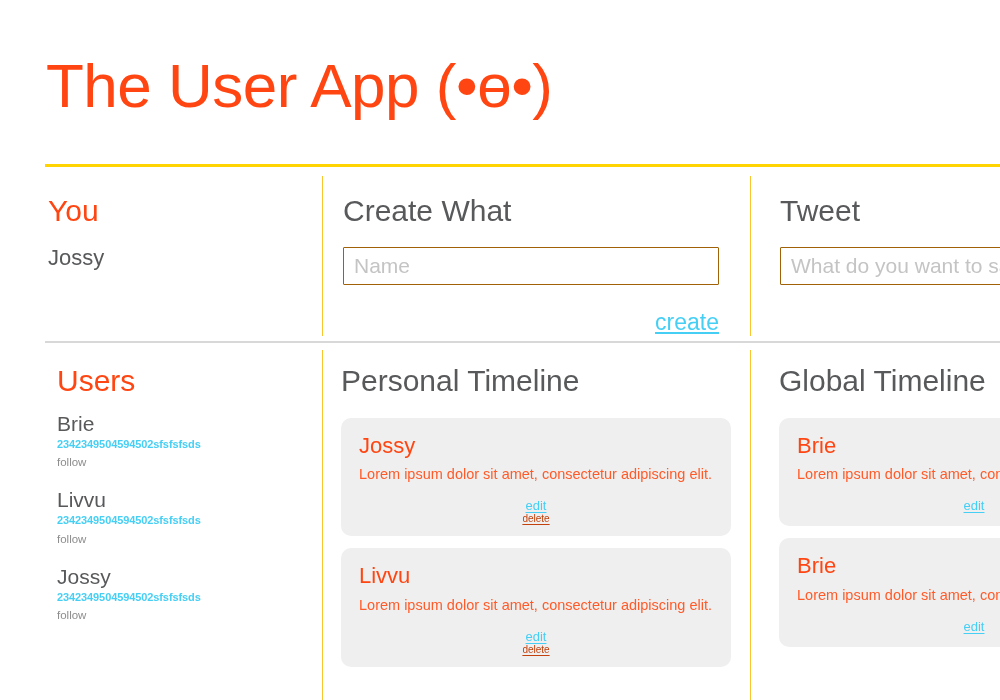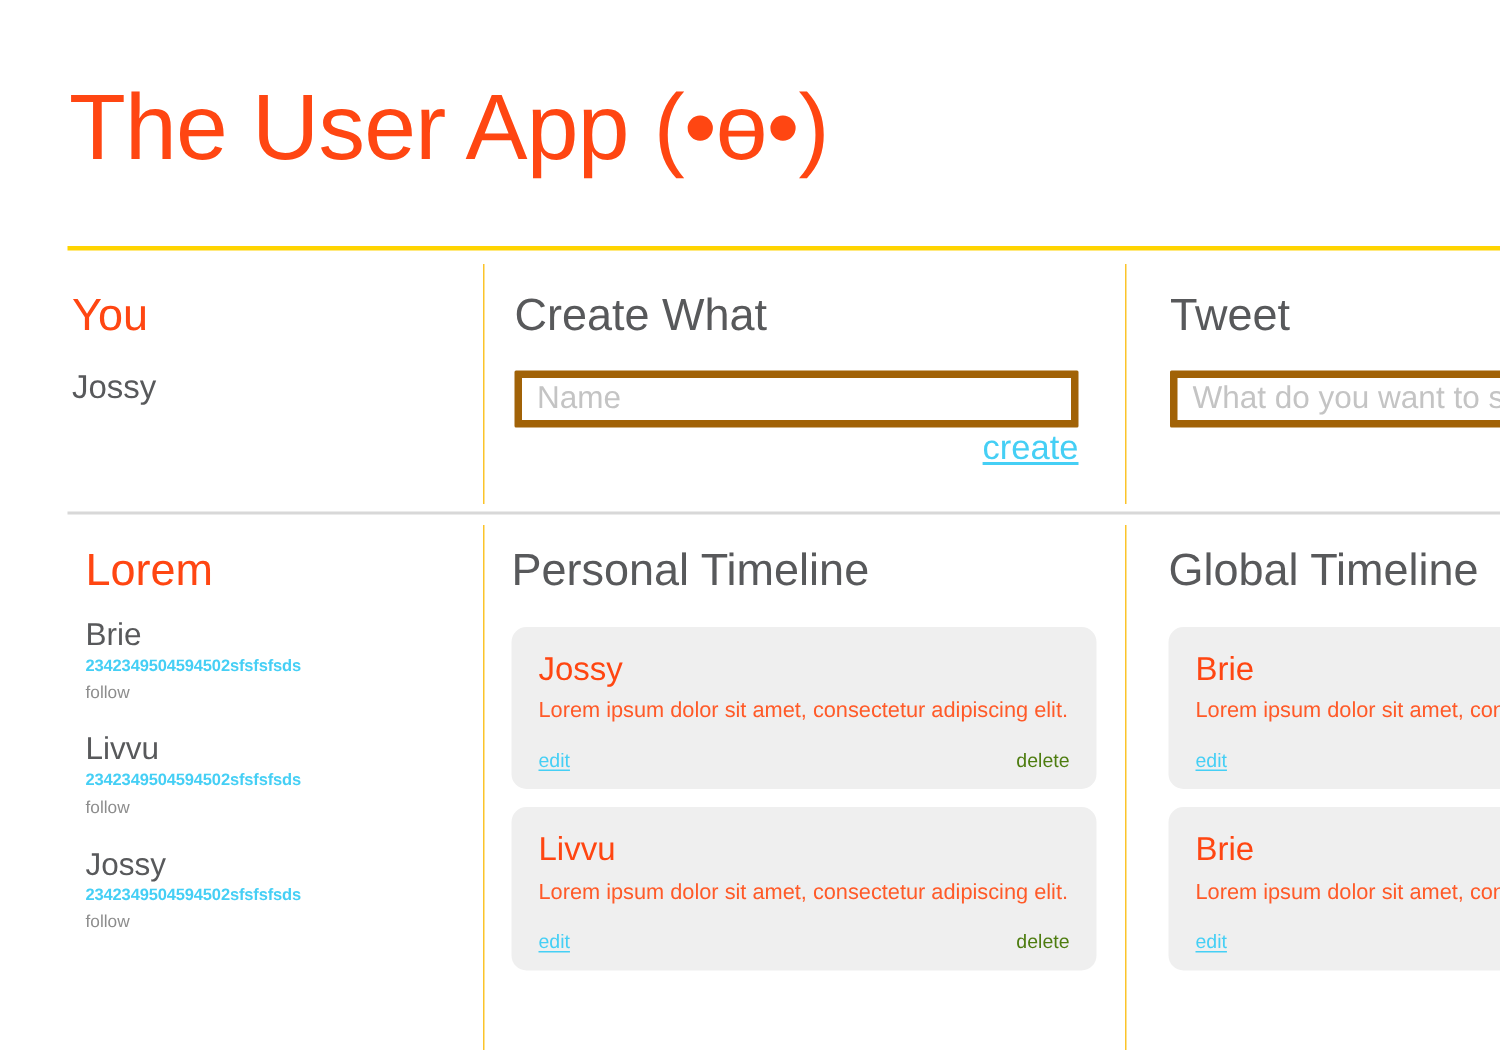--- a/index.html
+++ b/index.html
@@ -87,27 +87,27 @@
   .text-input {
     display: block;
     width: 100%;
     height: 38px;
     margin-top: 18px;
     padding: 0 10px;
     font-family: "Liberation Sans", sans-serif;
     font-size: 21px;
     color: #58595b;
     background: #ffffff;
-    border: 5px solid #a16207;
+    border: 1px solid #a16207;
     border-radius: 1px;
     outline: none;
   }
   .text-input::placeholder { color: #c4c4c4; }
 
-  .link-row { margin-top: 0; display: flex; }
+  .link-row { margin-top: 24px; display: flex; }
   .link-row.right { justify-content: flex-end; }
 
   .link-action {
     font-size: 23px;
     color: #45cff5;
     text-decoration: underline;
     text-underline-offset: 2px;
     cursor: pointer;
   }
 
@@ -160,31 +160,33 @@
     font-size: 14.5px;
     color: #ff5a28;
     line-height: 1.48;
   }
   .tweet-actions {
     margin-top: 13px;
     display: flex;
     justify-content: space-between;
     align-items: center;
     min-height: 16px;
+    flex-direction: column;
   }
   .tweet-edit {
     font-size: 13px;
     color: #45cff5;
     text-decoration: underline;
     text-underline-offset: 2px;
     cursor: pointer;
   }
   .tweet-delete {
-    font-size: 13px;
-    color: #4d7c0f;
+    font-size: 10px;
+    color: #c2410c;
+    text-decoration: underline;
     text-underline-offset: 2px;
     cursor: pointer;
   }
 </style>
 </head>
 <body>
 
 <div id="app">
 
   <div class="app-title">The User App (•ө•)</div>
@@ -211,21 +213,21 @@
 
   <div class="panel tweet-panel">
     <div class="panel-heading">Tweet</div>
     <input class="text-input" type="text" placeholder="What do you want to say?" style="">
     <div class="link-row right">
       
     </div>
   </div>
 
   <div class="panel users-panel">
-    <div class="panel-heading accent">Lorem</div>
+    <div class="panel-heading accent">Users</div>
     <div class="users-list">
 
       <div class="user-item">
         <div class="user-name">Brie</div>
         <div class="user-id">2342349504594502sfsfsfsds</div>
         <span class="user-follow">follow</span>
       </div>
 
       <div class="user-item">
         <div class="user-name">Livvu</div>

